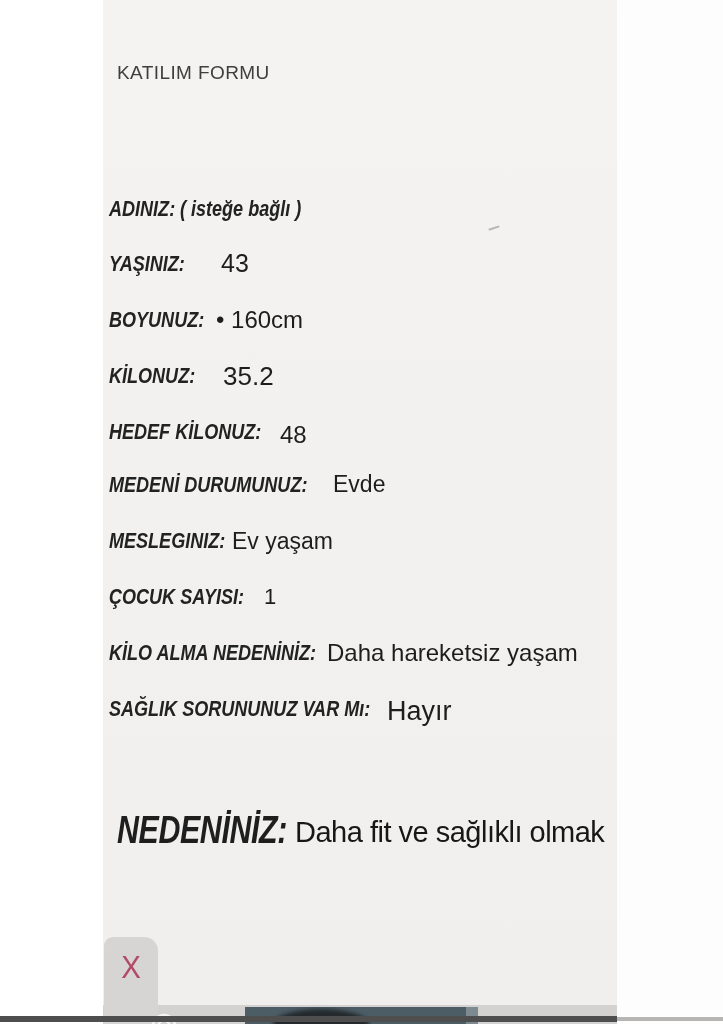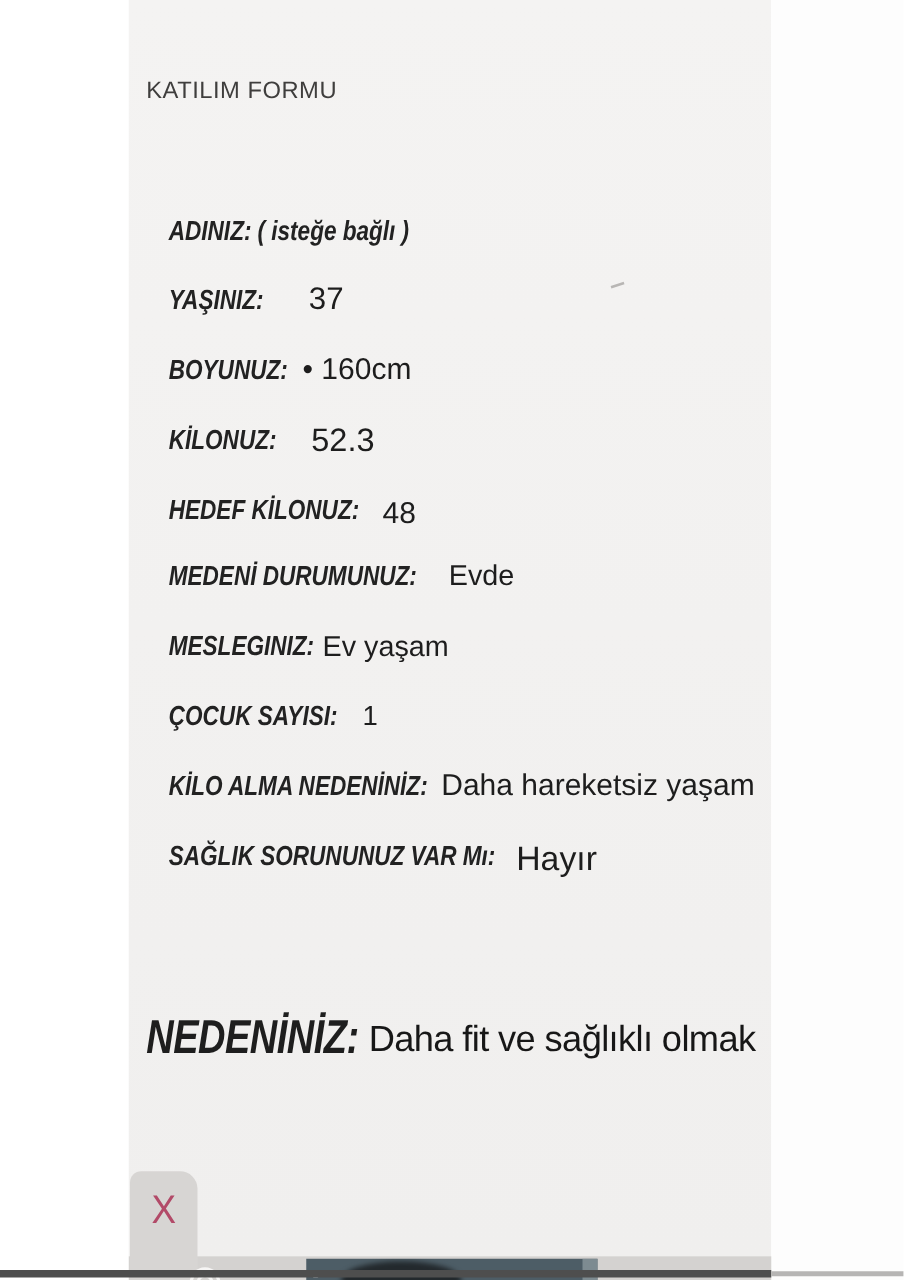--- a/index.html
+++ b/index.html
@@ -19,21 +19,21 @@
   .right-strip {
     position: absolute;
     left: 617px; top: 0; width: 106px; height: 1024px;
     background: #fdfdfd;
   }
   .doc-title {
     position: absolute; left: 14px; top: 62px;
     font-size: 19px; letter-spacing: 0.4px; color: #3f3e3d;
     white-space: nowrap;
   }
-  .row { position: absolute; left: 32px; width: 500px; height: 30px; }
+  .row { position: absolute; left: 6px; width: 500px; height: 30px; margin-top: 24px; }
   .lbl {
     display: inline-block;
     font-weight: 700; font-style: italic;
     font-size: 22px; color: #222222;
     transform: scaleX(0.82); transform-origin: left center;
     white-space: nowrap;
   }
   .val {
     position: absolute; color: #1d1d1d; white-space: nowrap;
   }
@@ -116,29 +116,29 @@
 
   <div class="doc">
     <div class="doc-title">KATILIM FORMU</div>
 
     <div class="row" style="top:172px">
       <span class="lbl">ADINIZ:</span>
       <span class="val val-bold" style="left:71px; font-size:22px; top:0">( isteğe bağlı )</span>
     </div>
     <div class="row" style="top:227px">
       <span class="lbl">YAŞINIZ:</span>
-      <span class="val" style="left:112px; font-size:25px; top:-2px">37</span>
+      <span class="val" style="left:112px; font-size:25px; top:-2px">43</span>
     </div>
     <div class="row" style="top:283px">
       <span class="lbl">BOYUNUZ:</span>
       <span class="val" style="left:107px; font-size:24px; top:-1px">• 160cm</span>
     </div>
     <div class="row" style="top:339px">
       <span class="lbl">KİLONUZ:</span>
-      <span class="val" style="left:114px; font-size:26px; top:-2px">52.3</span>
+      <span class="val" style="left:114px; font-size:26px; top:-2px">35.2</span>
     </div>
     <div class="row" style="top:395px">
       <span class="lbl">HEDEF KİLONUZ:</span>
       <span class="val" style="left:171px; font-size:24px; top:2px">48</span>
     </div>
     <div class="row" style="top:448px">
       <span class="lbl">MEDENİ DURUMUNUZ:</span>
       <span class="val" style="left:224px; font-size:23px; top:-1px">Evde</span>
     </div>
     <div class="row" style="top:504px">

